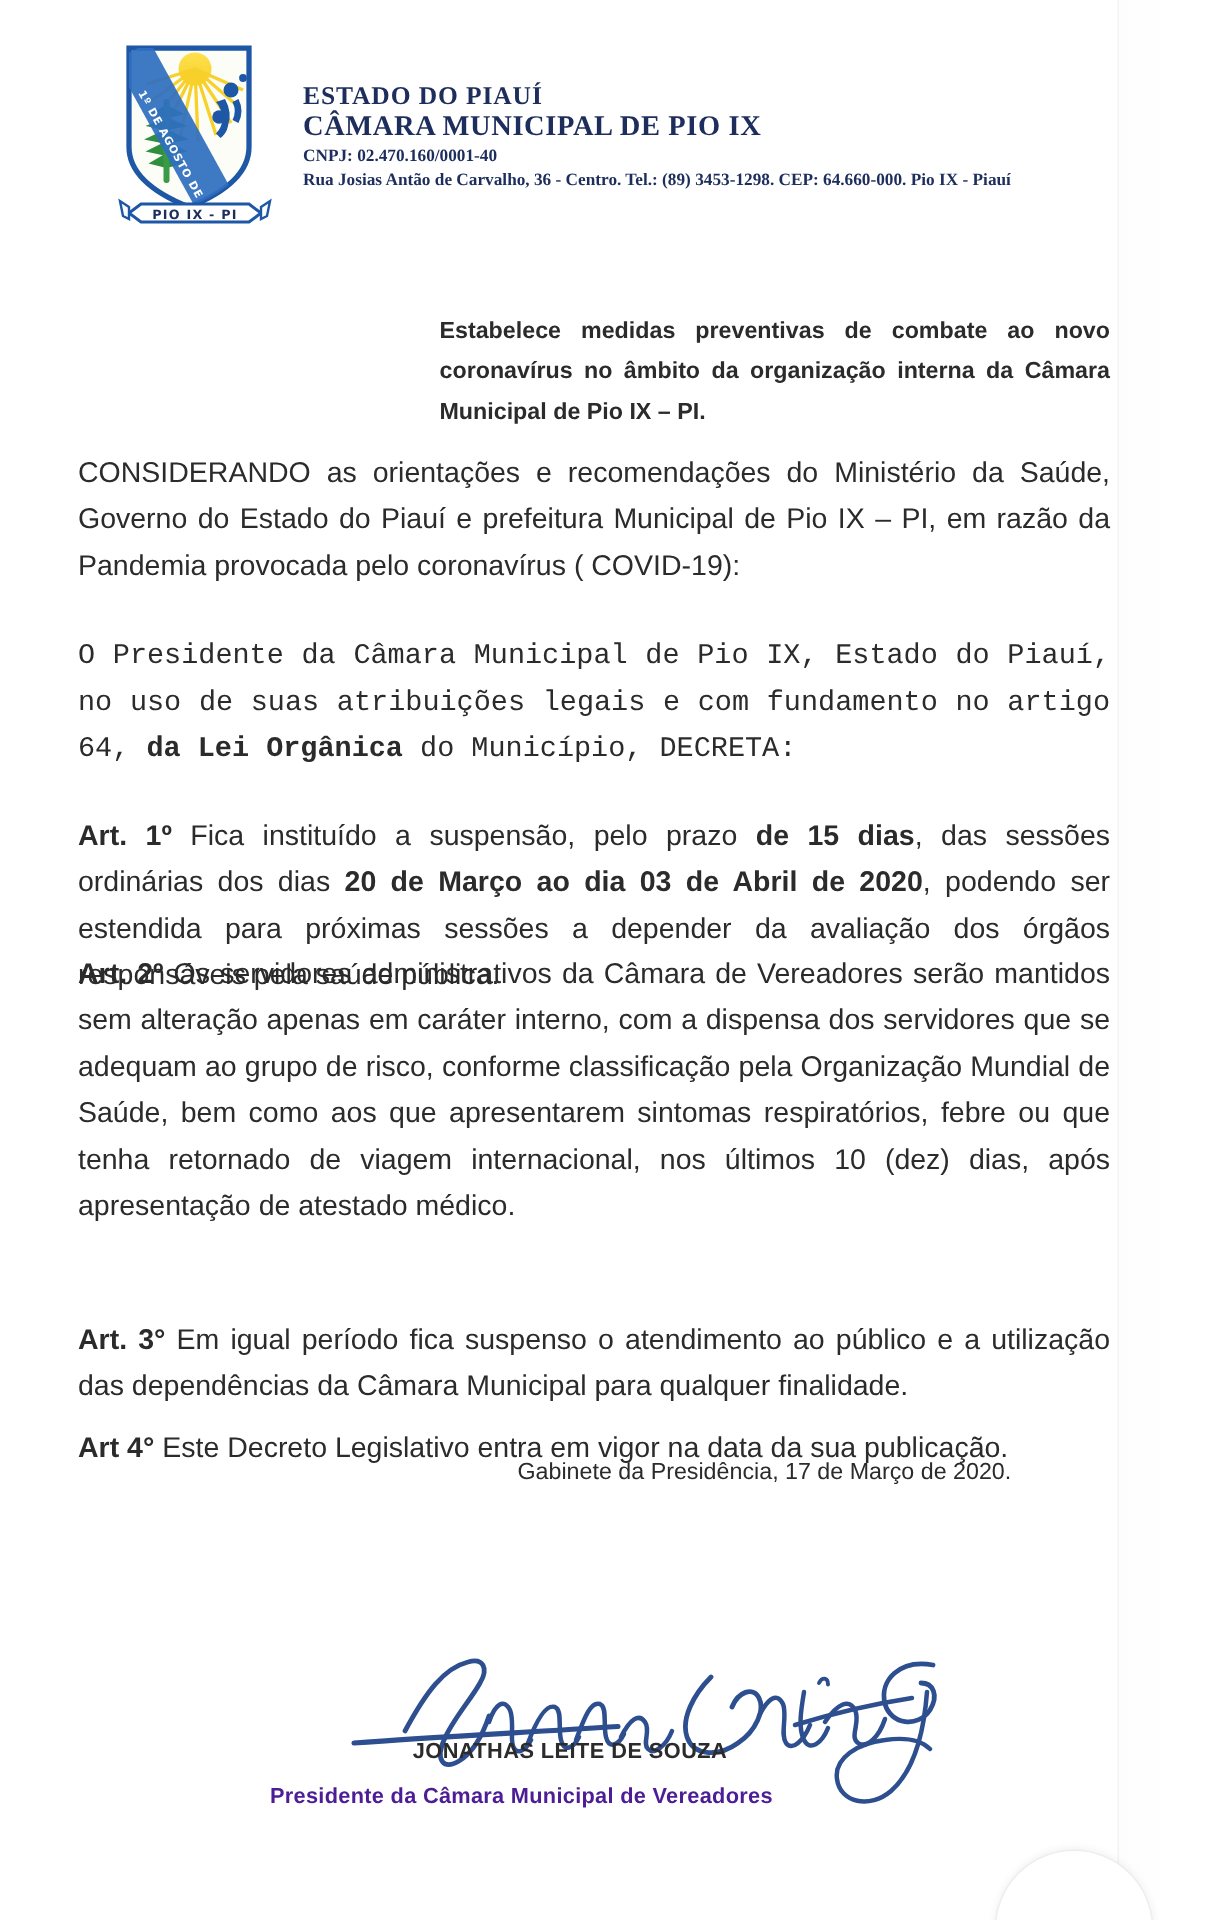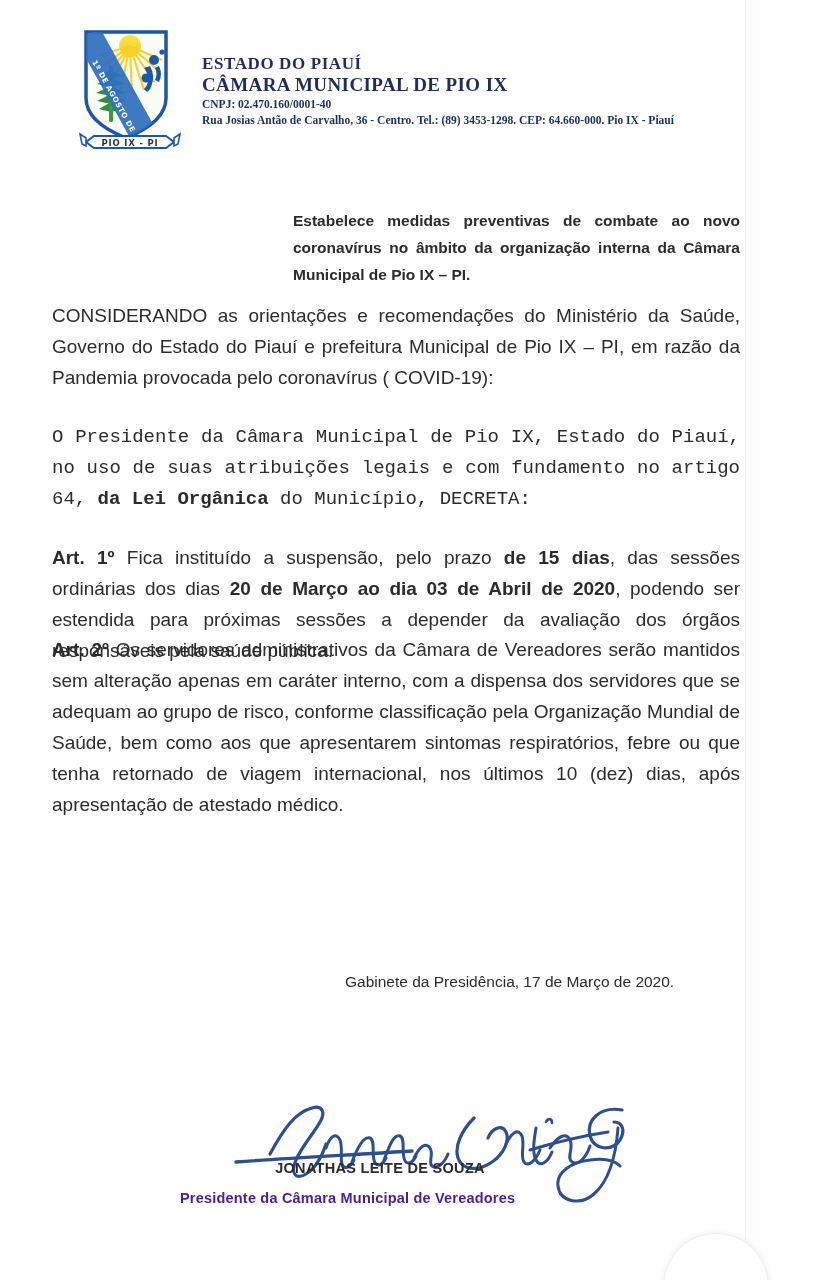--- a/index.html
+++ b/index.html
@@ -293,21 +293,27 @@
     </p>
 
     <p class="para p-art1">
       <b>Art. 1º</b><span>  Fica instituído a suspensão, pelo prazo </span><b>de 15 dias</b><span>, das sessões ordinárias dos dias </span><b>20 de Março ao dia 03 de Abril de 2020</b><span>, podendo ser estendida para próximas sessões a depender da avaliação dos órgãos responsáveis pela saúde pública.</span>
     </p>
 
     <p class="para p-art2 last-left">
       <b>Art. 2º</b><span>  Os servidores administrativos da Câmara de Vereadores serão mantidos sem alteração apenas em caráter interno, com a dispensa dos servidores que se adequam ao grupo de risco, conforme classificação pela Organização Mundial de Saúde, bem como aos que apresentarem sintomas respiratórios, febre ou que tenha retornado de viagem internacional, nos últimos 10 (dez) dias, após apresentação de atestado médico.</span>
     </p>
 
-
+    <p class="para p-art3 last-left">
+      <b>Art. 3°</b><span> Em igual período fica suspenso o atendimento ao público e a utilização das dependências da Câmara Municipal para qualquer finalidade.</span>
+    </p>
+
+    <p class="para p-art4">
+      <b>Art 4°</b><span> Este Decreto Legislativo entra em vigor na data da sua publicação.</span>
+    </p>
 
     <div class="closing">Gabinete da Presidência, 17 de Março de 2020.</div>
 
     <div class="signature-block">
       <div class="signature-ink">
         <svg viewBox="0 0 420 115" width="420" height="115" xmlns="http://www.w3.org/2000/svg">
           <g fill="none" stroke="#2d4e8f" stroke-linecap="round" stroke-linejoin="round">
 
             <path d="M6 74 C60 70 120 67 182 63" stroke-width="3.4"></path>
 

